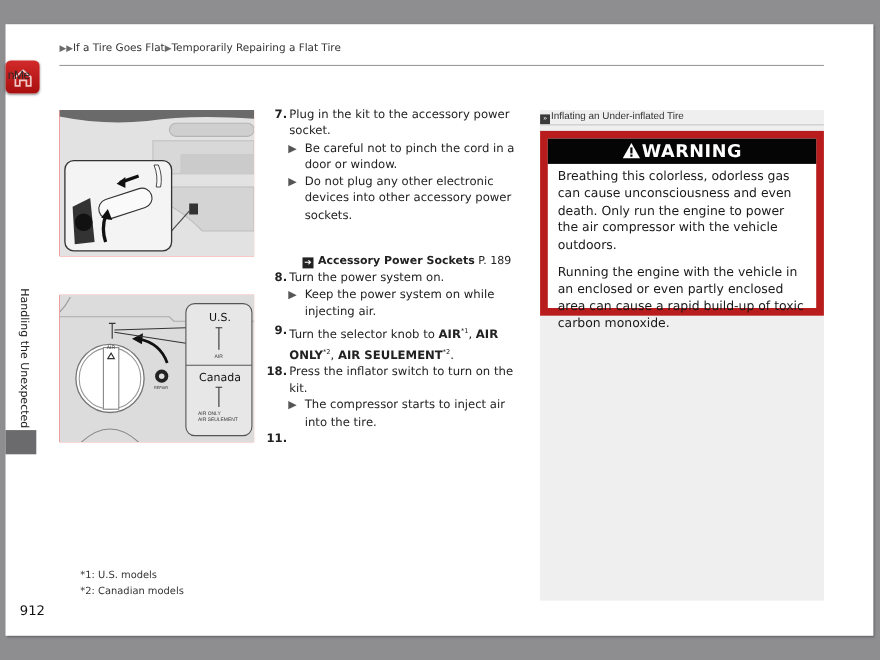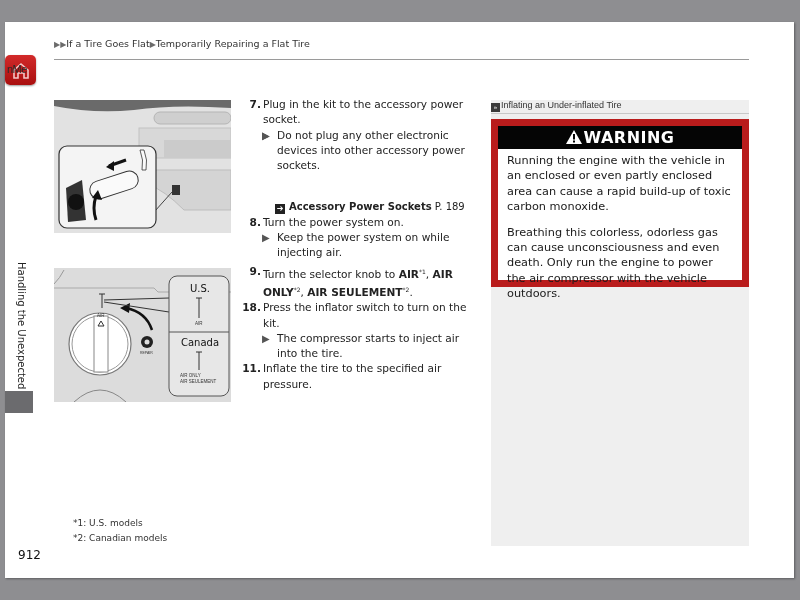--- a/index.html
+++ b/index.html
@@ -237,20 +237,21 @@
   </svg>
 </div>
 
 <div class="steps">
   <div class="step">
     <span class="num">7.</span>
     <span>Plug in the kit to the accessory power socket.</span>
   </div>
   <div class="sub">
     <span class="arr">▶</span>
+    <span>Be careful not to pinch the cord in a door or window.</span>
   </div>
   <div class="sub">
     <span class="arr">▶</span>
     <span>Do not plug any other electronic devices into other accessory power sockets.</span>
   </div>
   <div class="ref">
     <span class="refico">➔</span><b>Accessory Power Sockets</b> <span>P. 189</span>
   </div>
 
   <div class="step">
@@ -271,43 +272,42 @@
     <span class="num">18.</span>
     <span>Press the inflator switch to turn on the kit.</span>
   </div>
   <div class="sub">
     <span class="arr">▶</span>
     <span>The compressor starts to inject air into the tire.</span>
   </div>
 
   <div class="step">
     <span class="num">11.</span>
-    <span>Inflate the tire to the specified air pressure.</span>
   </div>
 </div>
 
 <div class="notes-panel"></div>
 <div class="notes-title">
   <span class="chev">»</span><span>Inflating an Under-inflated Tire</span>
 </div>
 <div class="notes-rule"></div>
 
 <div class="warning-box">
   <div class="warning-head">
     <span class="tri-ico">
       <svg width="16" height="14" viewBox="0 0 16 14">
           <path d="M8 0 L16 14 H0 Z" fill="#fff"></path>
           <rect x="7" y="4" width="2" height="5.5" fill="#050505"></rect>
           <rect x="7" y="10.5" width="2" height="2" fill="#050505"></rect>
         </svg>
     </span><span>WARNING</span>
   </div>
   <div class="warning-body">
+    <p>Breathing this colorless, odorless gas can cause unconsciousness and even death. Only run the engine to power the air compressor with the vehicle outdoors.</p>
     <p>Running the engine with the vehicle in an enclosed or even partly enclosed area can cause a rapid build-up of toxic carbon monoxide.</p>
-    <p>Breathing this colorless, odorless gas can cause unconsciousness and even death. Only run the engine to power the air compressor with the vehicle outdoors.</p>
   </div>
 </div>
 
 <div class="footnotes">
   <div>*1: U.S. models</div>
   <div>*2: Canadian models</div>
 </div>
 
 <div class="page-num">912</div>
 

